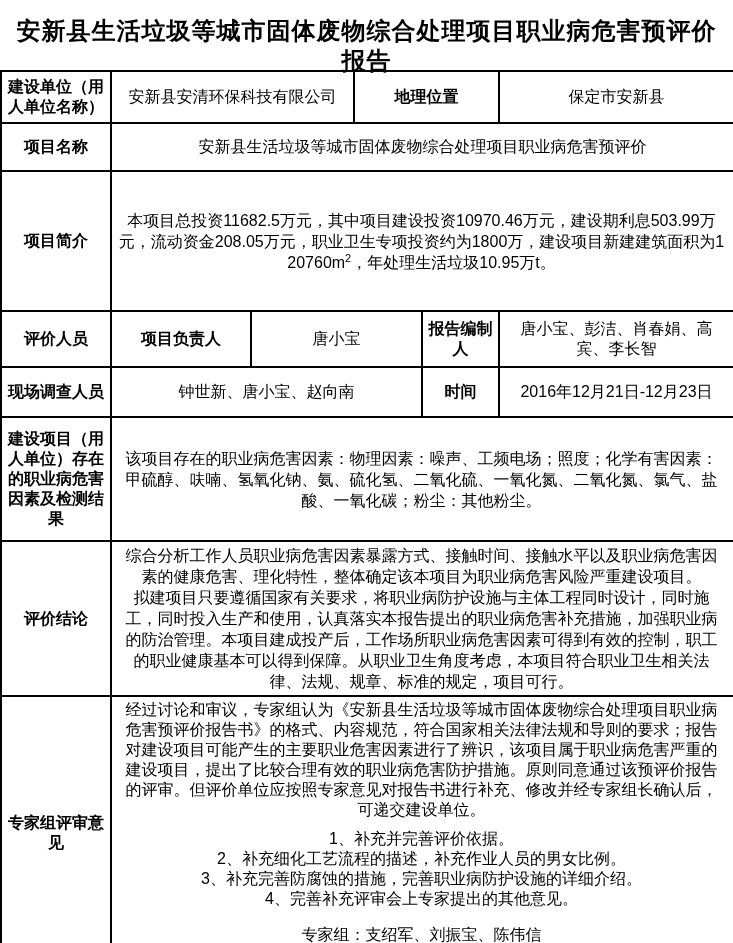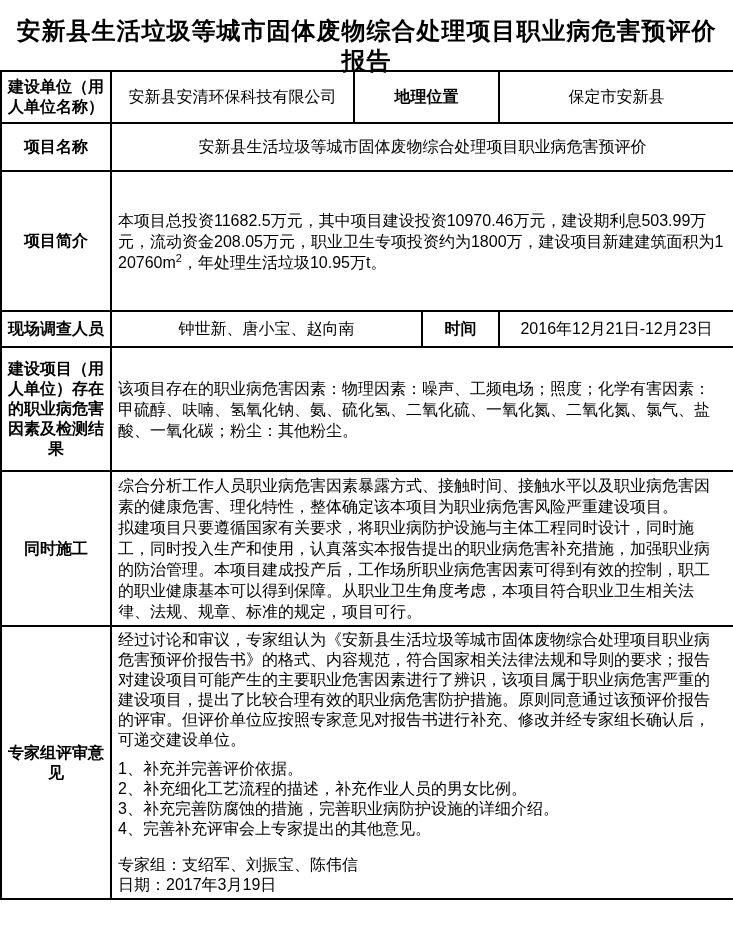--- a/index.html
+++ b/index.html
@@ -37,29 +37,29 @@
     line-height:20px;
     padding:2px 3px;
   }
   td.ctr {
     text-align:center;
     line-height:20px;
     padding:2px 5px;
     margin-left:33px;
   }
   td.txt {
-    text-align:left;
+    text-align:center;
     line-height:21px;
     padding:3px 8px 3px 6px;
   }
   tr.r1 td { height:52px; }
   tr.r2 td { height:48px; }
   tr.r3 td { height:140px; }
   tr.r4 td { height:56px; }
-  tr.r5 td { height:36px; }
+  tr.r5 td { height:50px; }
   tr.r6 td { height:124px;margin-left:20px; }
   tr.r7 td { height:145px;border-radius:32px; }
   tr.r8 td { height:251px; }
   td.expert-cell { line-height:20px; }
   td.expert-cell .para { margin-bottom:9px; }
   .spacer { height:16px; }
   sup { font-size:11px; line-height:0; }
 </style>
 </head>
 <body>
@@ -89,35 +89,42 @@
     <tr class="r2">
       <td class="lbl">项目名称</td>
       <td class="ctr" colspan="5">安新县生活垃圾等城市固体废物综合处理项目职业病危害预评价</td>
     </tr>
 
     <tr class="r3">
       <td class="lbl">项目简介</td>
       <td class="txt" colspan="5"><span>本项目总投资11682.5万元，其中项目建设投资10970.46万元，建设期利息503.99万元，流动资金208.05万元，职业卫生专项投资约为1800万，建设项目新建建筑面积为120760m</span><sup>2</sup><span>，年处理生活垃圾10.95万t。</span></td>
     </tr>
 
+    <tr class="r4">
+      <td class="lbl">评价人员</td>
+      <td class="lbl">项目负责人</td>
+      <td class="ctr" colspan="2">唐小宝</td>
+      <td class="lbl">报告编制人</td>
+      <td class="ctr">唐小宝、彭洁、肖春娟、高宾、李长智</td>
+    </tr>
 
     <tr class="r5">
       <td class="lbl">现场调查人员</td>
       <td class="ctr" colspan="3">钟世新、唐小宝、赵向南</td>
       <td class="lbl">时间</td>
       <td class="ctr">2016年12月21日-12月23日</td>
     </tr>
 
     <tr class="r6">
       <td class="lbl">建设项目（用人单位）存在的职业病危害因素及检测结果</td>
       <td class="txt" colspan="5">该项目存在的职业病危害因素：物理因素：噪声、工频电场；照度；化学有害因素：甲硫醇、呋喃、氢氧化钠、氨、硫化氢、二氧化硫、一氧化氮、二氧化氮、氯气、盐酸、一氧化碳；粉尘：其他粉尘。</td>
     </tr>
 
     <tr class="r7">
-      <td class="lbl">同时施工</td>
+      <td class="lbl">评价结论</td>
       <td class="txt" colspan="5">
         <div class="para">综合分析工作人员职业病危害因素暴露方式、接触时间、接触水平以及职业病危害因素的健康危害、理化特性，整体确定该本项目为职业病危害风险严重建设项目。</div>
         <div class="para">拟建项目只要遵循国家有关要求，将职业病防护设施与主体工程同时设计，同时施工，同时投入生产和使用，认真落实本报告提出的职业病危害补充措施，加强职业病的防治管理。本项目建成投产后，工作场所职业病危害因素可得到有效的控制，职工的职业健康基本可以得到保障。从职业卫生角度考虑，本项目符合职业卫生相关法律、法规、规章、标准的规定，项目可行。</div>
       </td>
     </tr>
 
     <tr class="r8">
       <td class="lbl">专家组评审意见</td>
       <td class="txt expert-cell" colspan="5">
         <div class="para">经过讨论和审议，专家组认为《安新县生活垃圾等城市固体废物综合处理项目职业病危害预评价报告书》的格式、内容规范，符合国家相关法律法规和导则的要求；报告对建设项目可能产生的主要职业危害因素进行了辨识，该项目属于职业病危害严重的建设项目，提出了比较合理有效的职业病危害防护措施。原则同意通过该预评价报告的评审。但评价单位应按照专家意见对报告书进行补充、修改并经专家组长确认后，可递交建设单位。</div>

